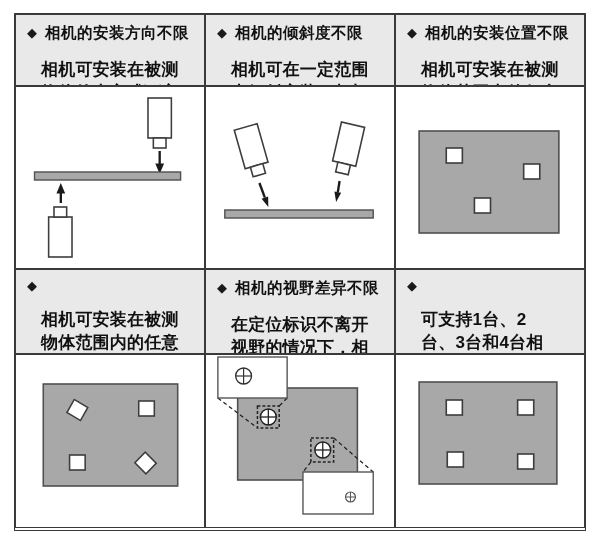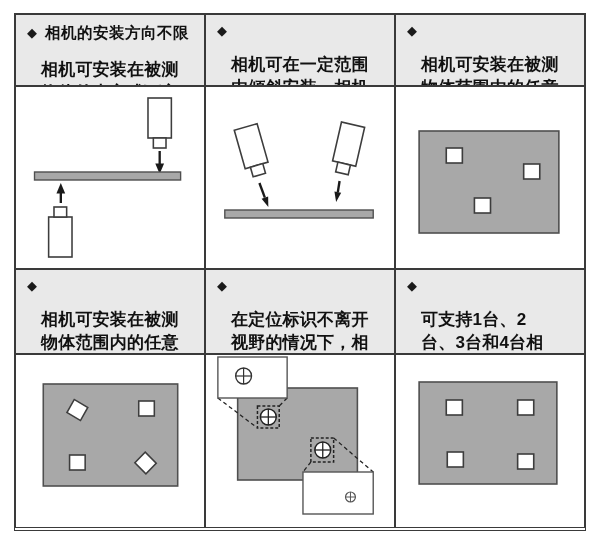--- a/index.html
+++ b/index.html
@@ -64,26 +64,28 @@
   <div class="cell hdr">
     <div class="title-row">
       <span class="bullet">◆</span>
       <h2 class="ptitle">相机的安装方向不限</h2>
     </div>
     <p class="pdesc">相机可安装在被测物体的上方或下方</p>
   </div>
   <div class="cell hdr">
     <div class="title-row">
       <span class="bullet">◆</span>
+      <h2 class="ptitle">相机的倾斜度不限</h2>
     </div>
     <p class="pdesc">相机可在一定范围内倾斜安装，相机的视野差异不限</p>
   </div>
   <div class="cell hdr">
     <div class="title-row">
       <span class="bullet">◆</span>
+      <h2 class="ptitle">相机的安装位置不限</h2>
     </div>
     <p class="pdesc">相机可安装在被测物体范围内的任意位置</p>
   </div>
 
   <div class="cell fig">
     <svg viewBox="0 0 193 181" preserveAspectRatio="none">
       <use href="#cam" transform="translate(147.5,36)"></use>
       <line x1="147.5" y1="64" x2="147.5" y2="78" stroke="#1a1a1a" stroke-width="2.4"></line>
       <polygon points="147.5,87 143,76.5 152,76.5" fill="#1a1a1a"></polygon>
       <rect x="19" y="85" width="150" height="8" fill="#a8a8a8" stroke="#4f4f4f" stroke-width="1.4"></rect>
@@ -114,20 +116,21 @@
 
   <div class="cell hdr">
     <div class="title-row">
       <span class="bullet">◆</span>
     </div>
     <p class="pdesc">相机可安装在被测物体范围内的任意位置</p>
   </div>
   <div class="cell hdr">
     <div class="title-row">
       <span class="bullet">◆</span>
+      <h2 class="ptitle">相机的视野差异不限</h2>
     </div>
     <p class="pdesc">在定位标识不离开视野的情况下，相机的安装角度不限</p>
   </div>
   <div class="cell hdr">
     <div class="title-row">
       <span class="bullet">◆</span>
     </div>
     <p class="pdesc">可支持1台、2台、3台和4台相机组成的视觉系统</p>
   </div>
 

